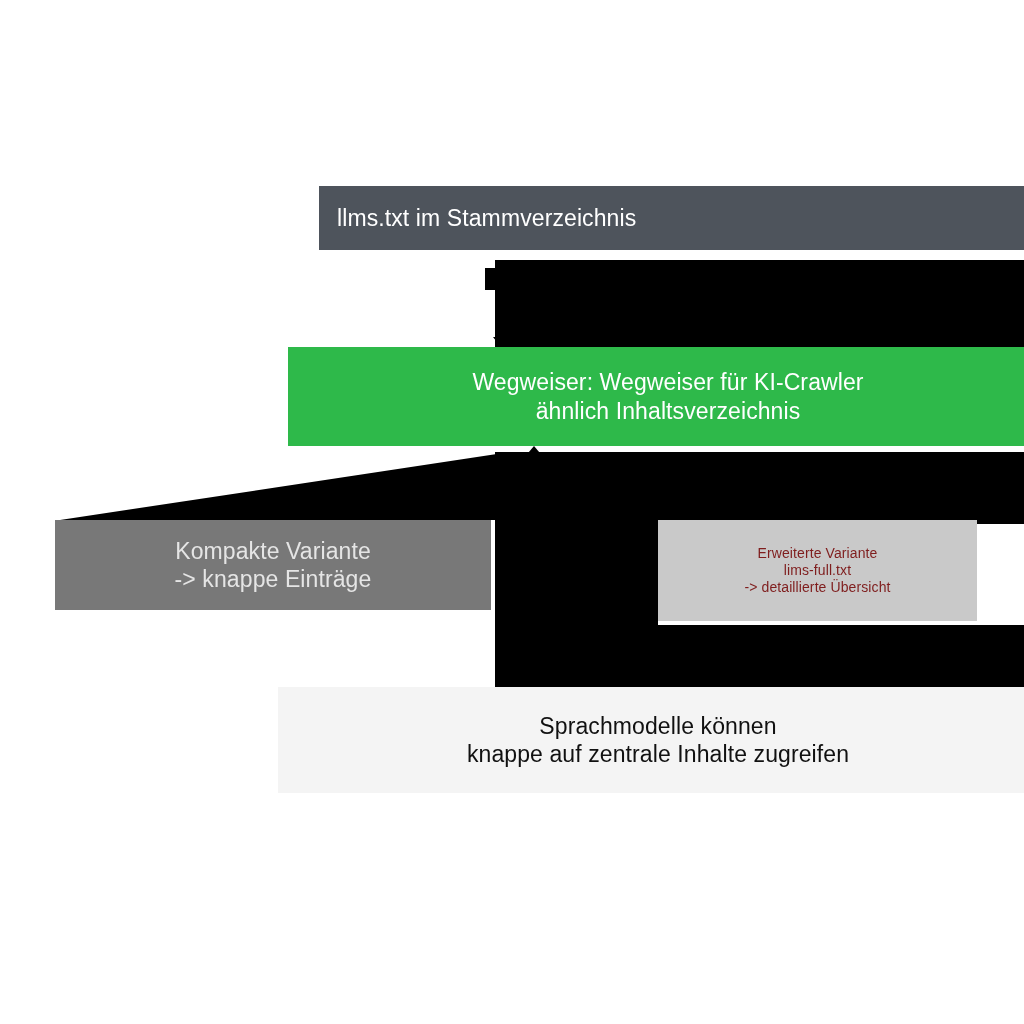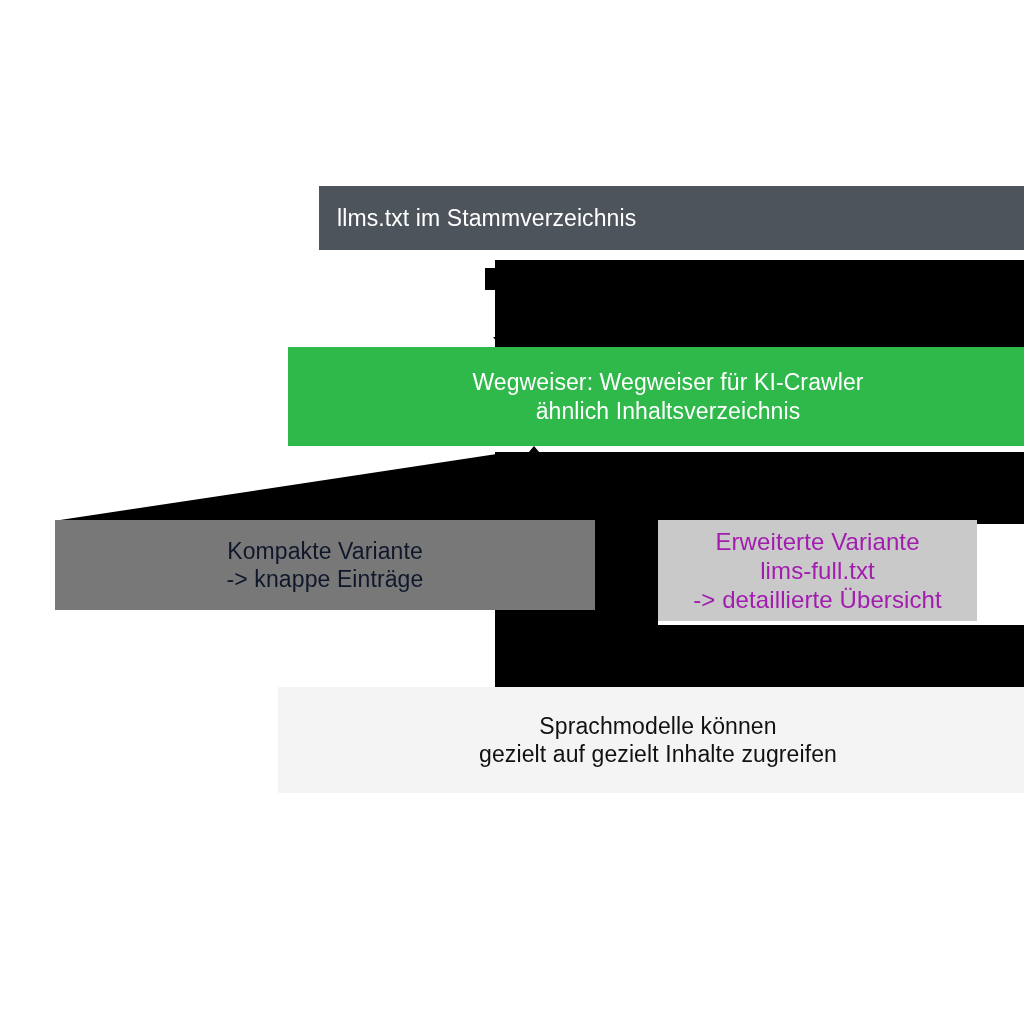--- a/index.html
+++ b/index.html
@@ -141,38 +141,38 @@
     color: #ffffff;
     font-size: 23px;
     padding: 0 14px;
   }
   #node-function .shadow { background: #2eb94a; }
 
   
   #node-compact {
     left: 55px;
     top: 520px;
-    width: 540px;
+    width: 436px;
     height: 90px;
     background: #787878;
-    color: #0f172a;
+    color: #e5e5e5;
     font-size: 23px;
     padding: 4px 14px;
   }
   #node-compact .shadow { background: #6e6e6e; }
 
   
   #node-extended {
     left: 658px;
     top: 520px;
     width: 319px;
     height: 101px;
     background: #c9c9c9;
-    color: #a21caf;
-    font-size: 24px;
+    color: #7f1d1d;
+    font-size: 14px;
     padding: 0 10px;
   }
   #node-extended .shadow { background: #9e9e9e; }
 
   
   #node-result {
     left: 278px;
     top: 687px;
     width: 760px;
     height: 106px;
@@ -220,16 +220,16 @@
   <div class="node" id="node-extended">
     <span class="shadow"></span>
     <span class="label">Erweiterte Variante
 lims-full.txt
 -&gt; detaillierte Übersicht</span>
   </div>
 
   <div class="node" id="node-result">
     <span class="shadow"></span>
     <span class="label">Sprachmodelle können
-gezielt auf gezielt Inhalte zugreifen</span>
+knappe auf zentrale Inhalte zugreifen</span>
   </div>
 
 </div>
 
 </body></html>

